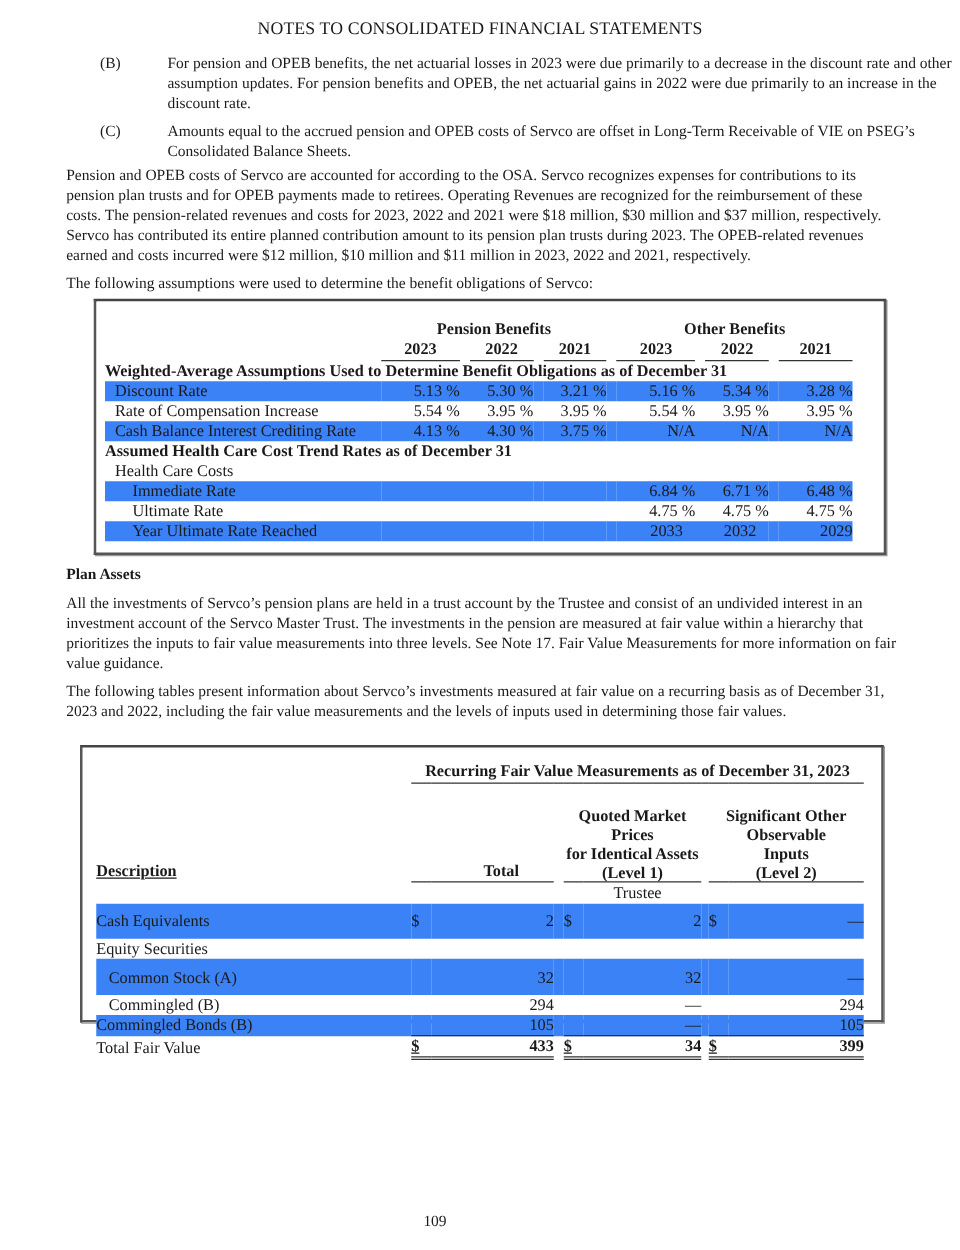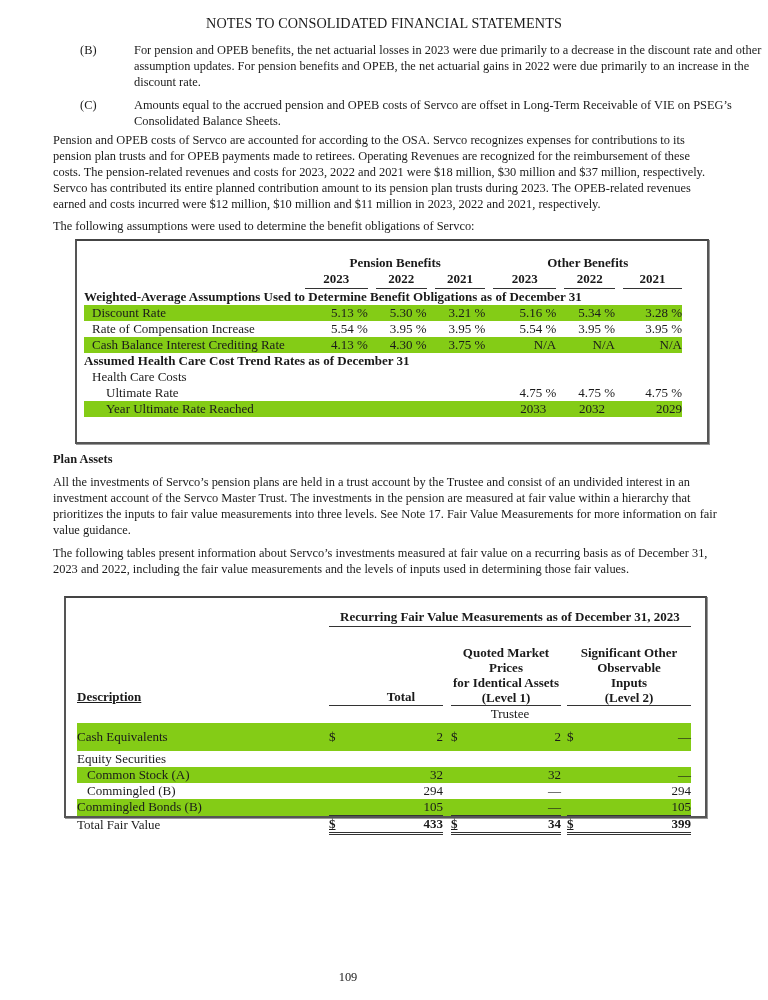--- a/index.html
+++ b/index.html
@@ -15,21 +15,21 @@
   .note { position:absolute; left:80px; width:640px; }
   .note .lbl { position:absolute; left:0; top:0; }
   .note .txt { position:absolute; left:54px; top:0; width:634px; }
   .para { position:absolute; left:53px; width:665px; }
   .box {
     position:absolute; border:2px solid #555; border-top-color:#444; border-left-color:#555;
     box-shadow: 1px 1px 0 #999;
   }
   table { border-collapse:collapse; font-size:13px; }
   td, th { padding:0; }
-  .shade { background:#84cc16; }
+  .shade { background:#3b82f6; }
   .num { text-align:right; }
   .bold { font-weight:bold; }
   .hdr-line { border-bottom:1.5px solid #333; }
   .dbl { border-bottom:3px double #333; }
   .top-line { border-top:1.5px solid #333; }
   .page-number { position:absolute; top:969px; left:0; width:696px; text-align:center; }
   .ul { text-decoration:underline; }
 </style>
 </head>
 <body>
@@ -129,20 +129,34 @@
       <td class="num">N/A</td>
           <td></td>
       <td class="num">N/A</td>
     </tr>
     <tr style="height:16px;">
       <td colspan="12" class="bold">Assumed Health Care Cost Trend Rates as of December 31</td>
     </tr>
     <tr style="height:16px;">
       <td colspan="12" style="padding-left:8px;">Health Care Costs</td>
     </tr>
+    <tr class="shade" style="height:16px;">
+      <td style="padding-left:22px;">Immediate Rate</td>
+      <td></td>
+          <td></td>
+          <td></td>
+          <td></td>
+          <td></td>
+          <td></td>
+      <td class="num">6.84 %</td>
+          <td></td>
+      <td class="num">6.71 %</td>
+          <td></td>
+      <td class="num">6.48 %</td>
+    </tr>
     <tr style="height:16px;">
       <td style="padding-left:22px;">Ultimate Rate</td>
       <td></td>
           <td></td>
           <td></td>
           <td></td>
           <td></td>
           <td></td>
       <td class="num">4.75 %</td>
           <td></td>
@@ -226,21 +240,21 @@
       <td>Equity Securities</td>
       <td></td>
           <td></td>
           <td></td>
           <td></td>
           <td></td>
           <td></td>
           <td></td>
           <td></td>
     </tr>
-    <tr class="shade" style="height:16px;padding-left:28px;">
+    <tr class="shade" style="height:29px;padding-left:28px;">
       <td style="padding-left:10px;">Common Stock (A)</td>
       <td></td>
       <td class="num">32</td>
       <td></td>
           <td></td>
       <td class="num">32</td>
       <td></td>
           <td></td>
       <td class="num">—</td>
     </tr>

